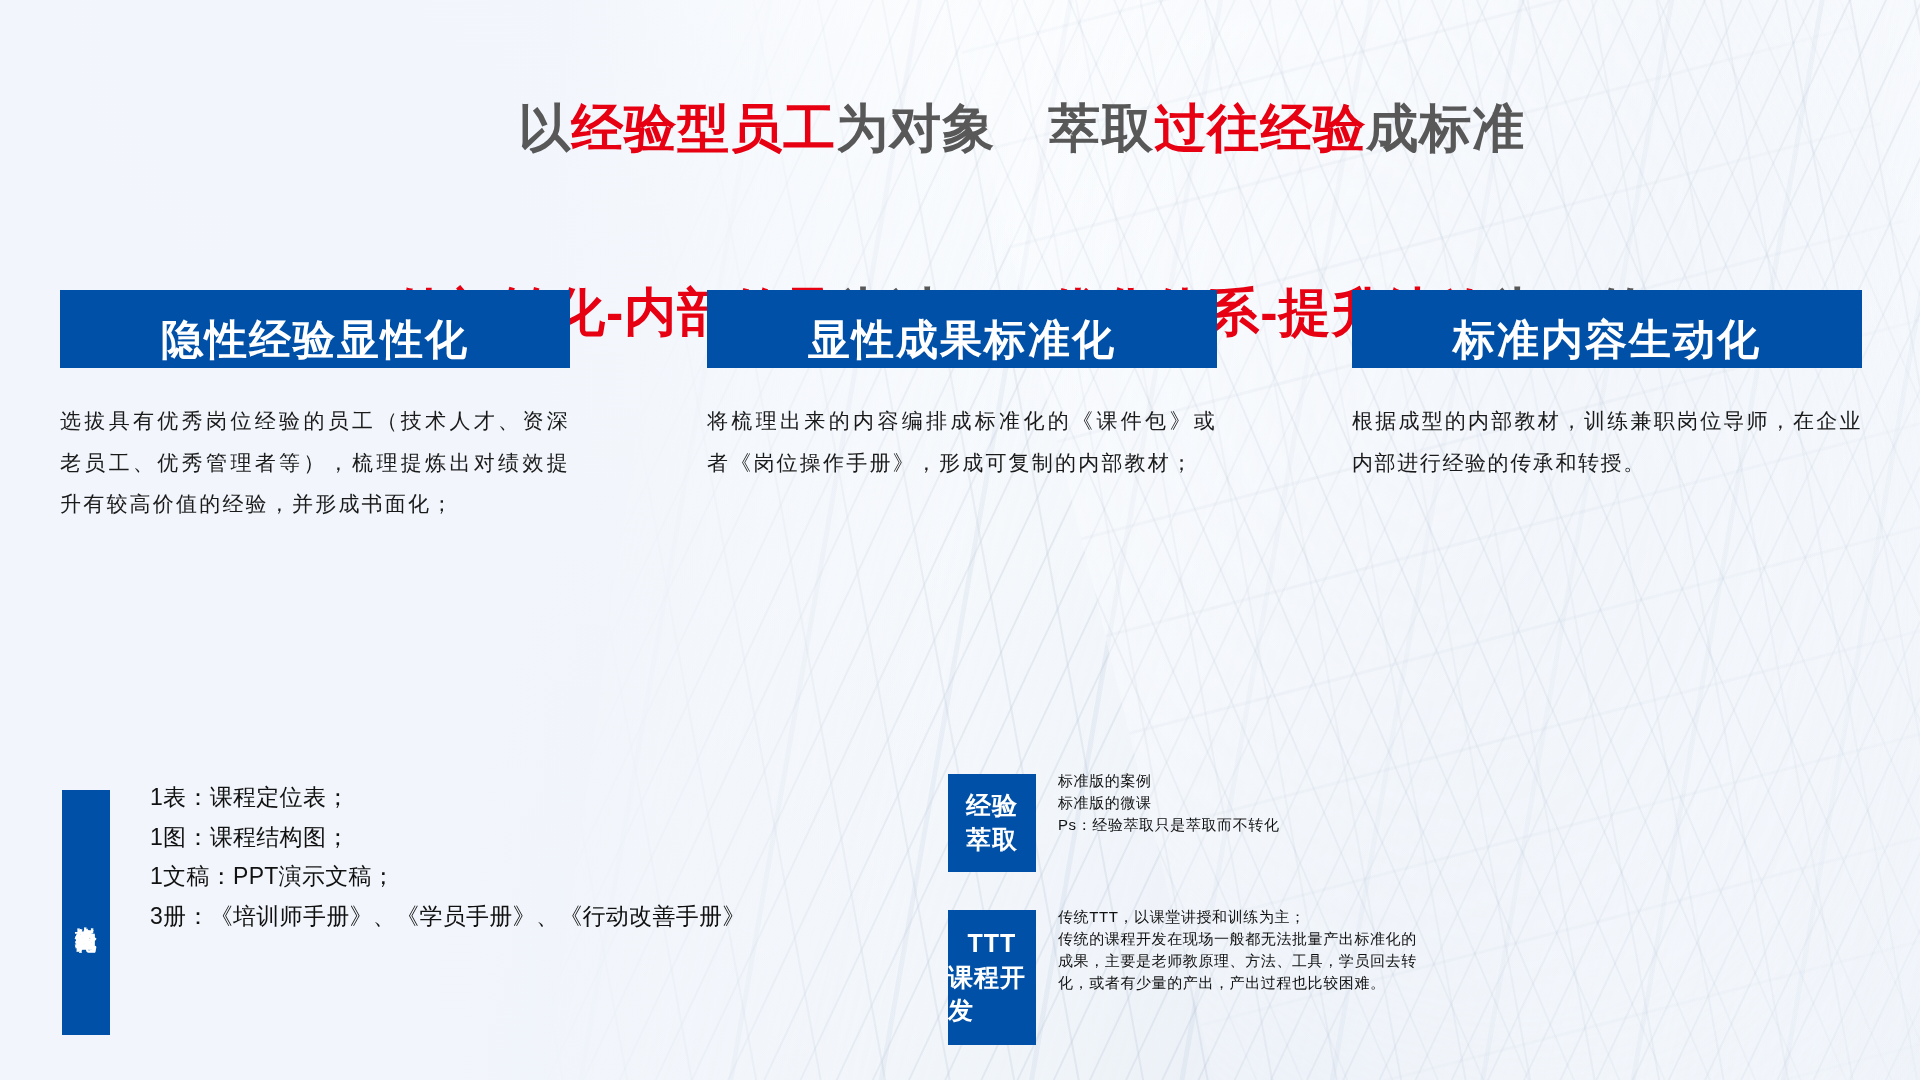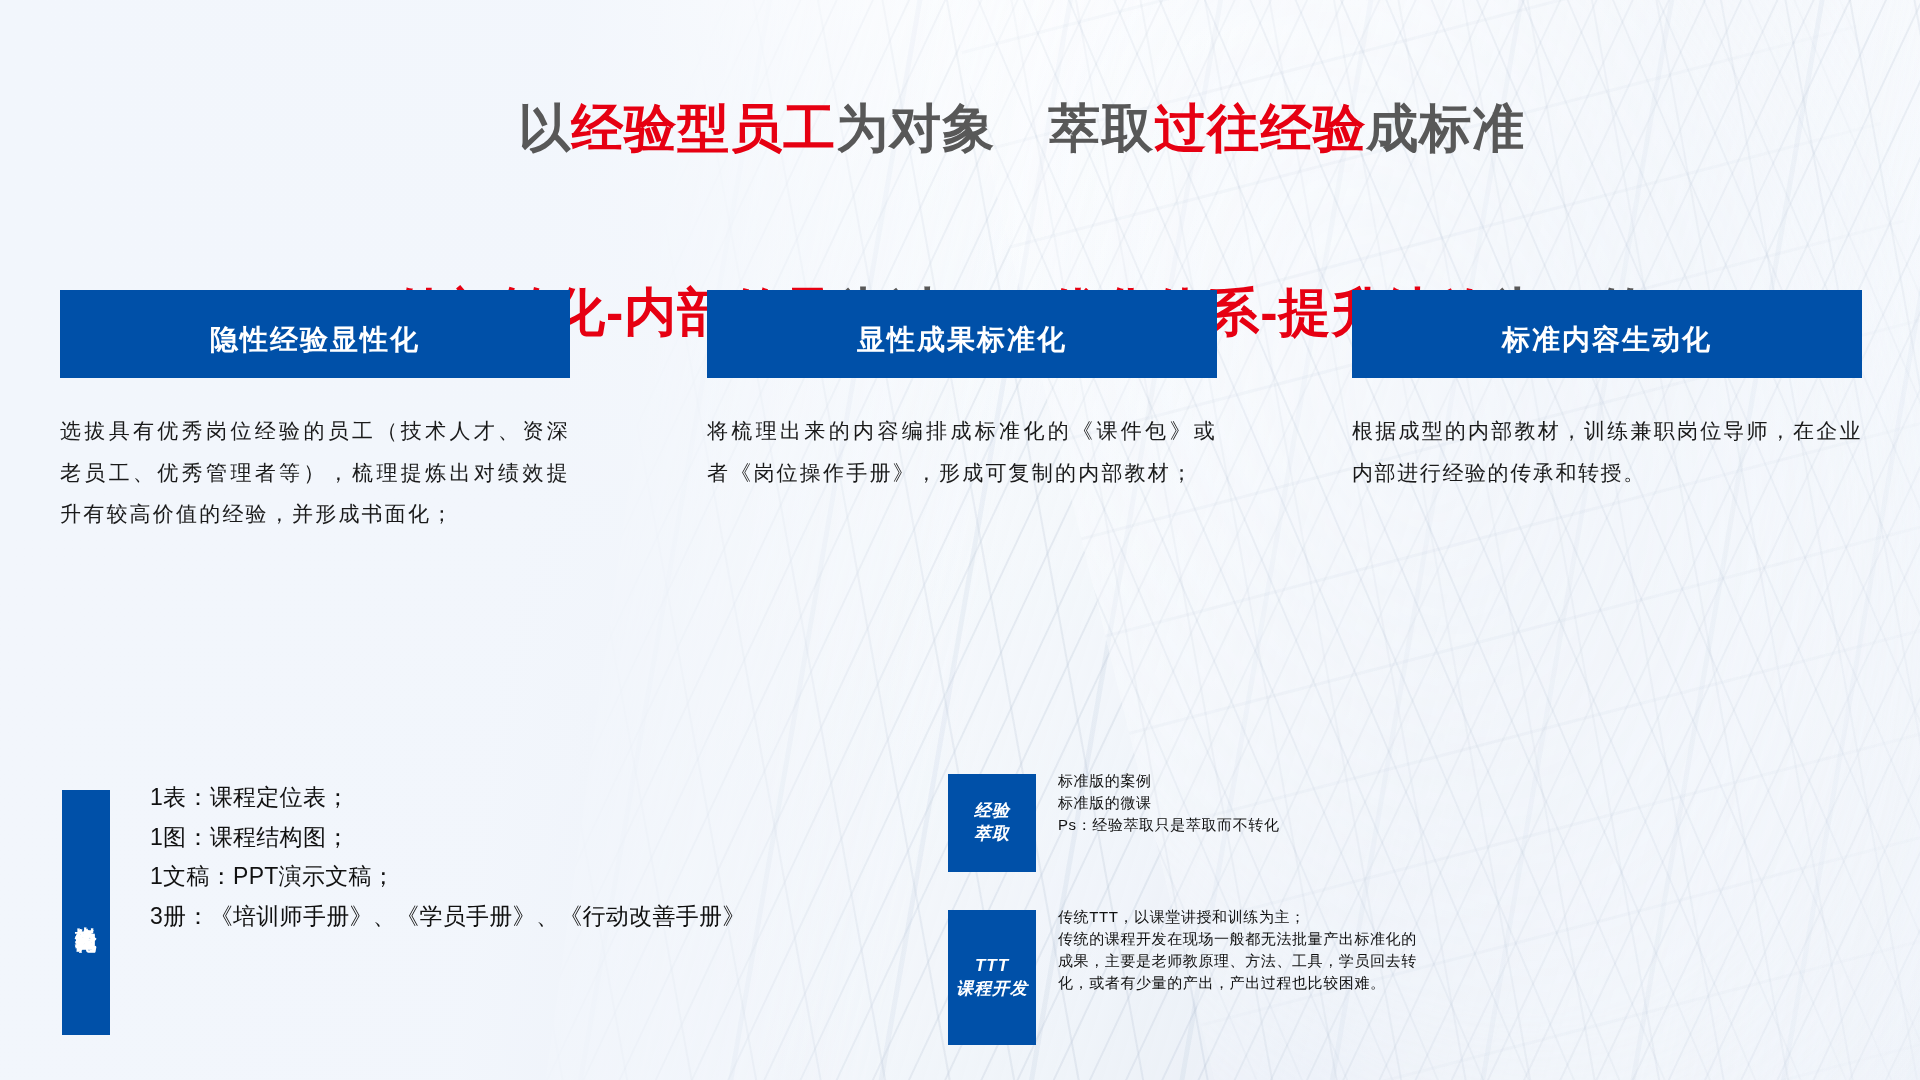--- a/index.html
+++ b/index.html
@@ -79,22 +79,22 @@
   .t-red{color:#e60012;}
 
   
   .cards{position:absolute;top:290px;left:0;width:1920px;height:240px;}
   .card{position:absolute;top:0;}
   .card.c1{left:60px;width:510px;}
   .card.c2{left:707px;width:510px;}
   .card.c3{left:1352px;width:510px;}
   .card-head{
     background:#0050A8;color:#fff;
-    font-size:28px;font-weight:bold;letter-spacing:2px;
-    height:88px;line-height:100px;text-align:center;
+    font-size:42px;font-weight:bold;letter-spacing:2px;
+    height:78px;line-height:100px;text-align:center;
   }
   .card-body{
     margin-top:32px;color:#1a1a1a;font-size:21px;line-height:1.98;
     text-align:justify;text-justify:inter-ideograph;
     letter-spacing:2.2px;
   }
   .card.c3 .card-body{letter-spacing:1.6px;}
 
   
   .banner{
@@ -119,23 +119,23 @@
   .left-list{
     position:absolute;left:150px;top:18px;width:780px;
     color:#111;font-size:23px;line-height:1.72;letter-spacing:.3px;
   }
   .left-list .ln{white-space:nowrap;}
   .left-list .wrap{white-space:normal;}
 
   .rblock{position:absolute;}
   .rblock .tag{
     position:absolute;left:0;top:0;width:88px;
-    background:#0050A8;color:#fff;font-weight:bold;font-size:17px;
+    background:#0050A8;color:#fff;font-weight:bold;font-size:25px;
     display:flex;flex-direction:column;align-items:center;justify-content:center;
-    letter-spacing:1px;line-height:1.35;font-style:italic;
+    letter-spacing:1px;line-height:1.35;
   }
   .rblock .txt{
     position:absolute;color:#111;font-size:15px;line-height:1.46;
     letter-spacing:.6px;
   }
 
   .rb1{left:948px;top:14px;width:950px;height:110px;}
   .rb1 .tag{height:98px;}
   .rb1 .txt{left:110px;top:-4px;width:840px;}
 

